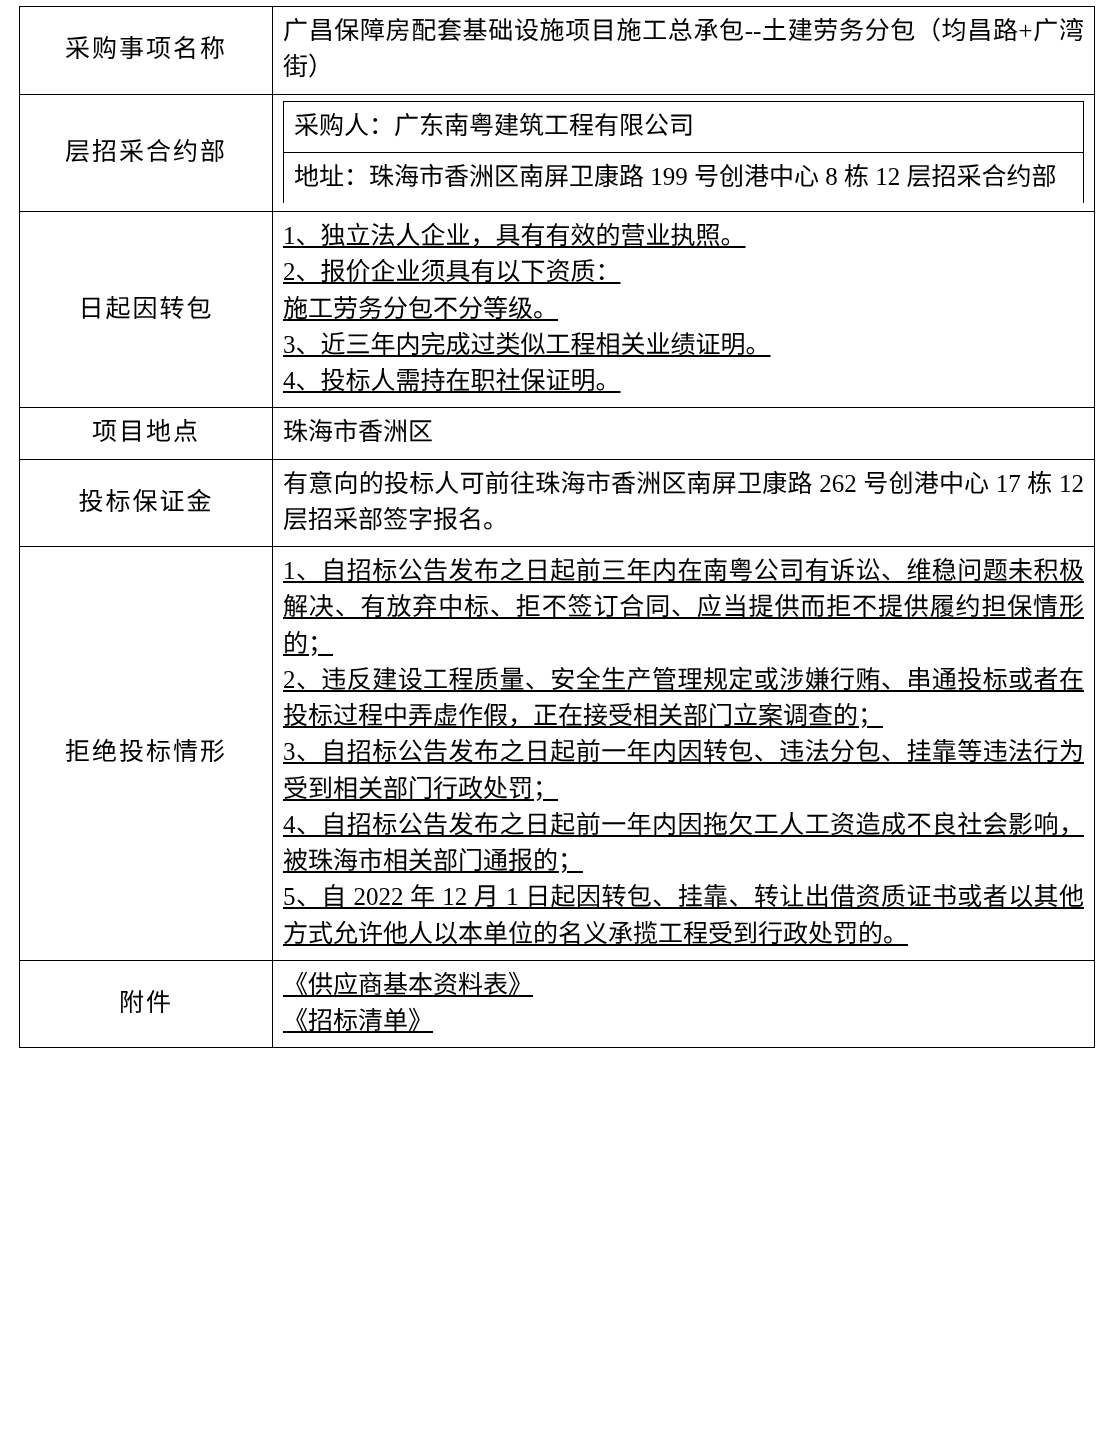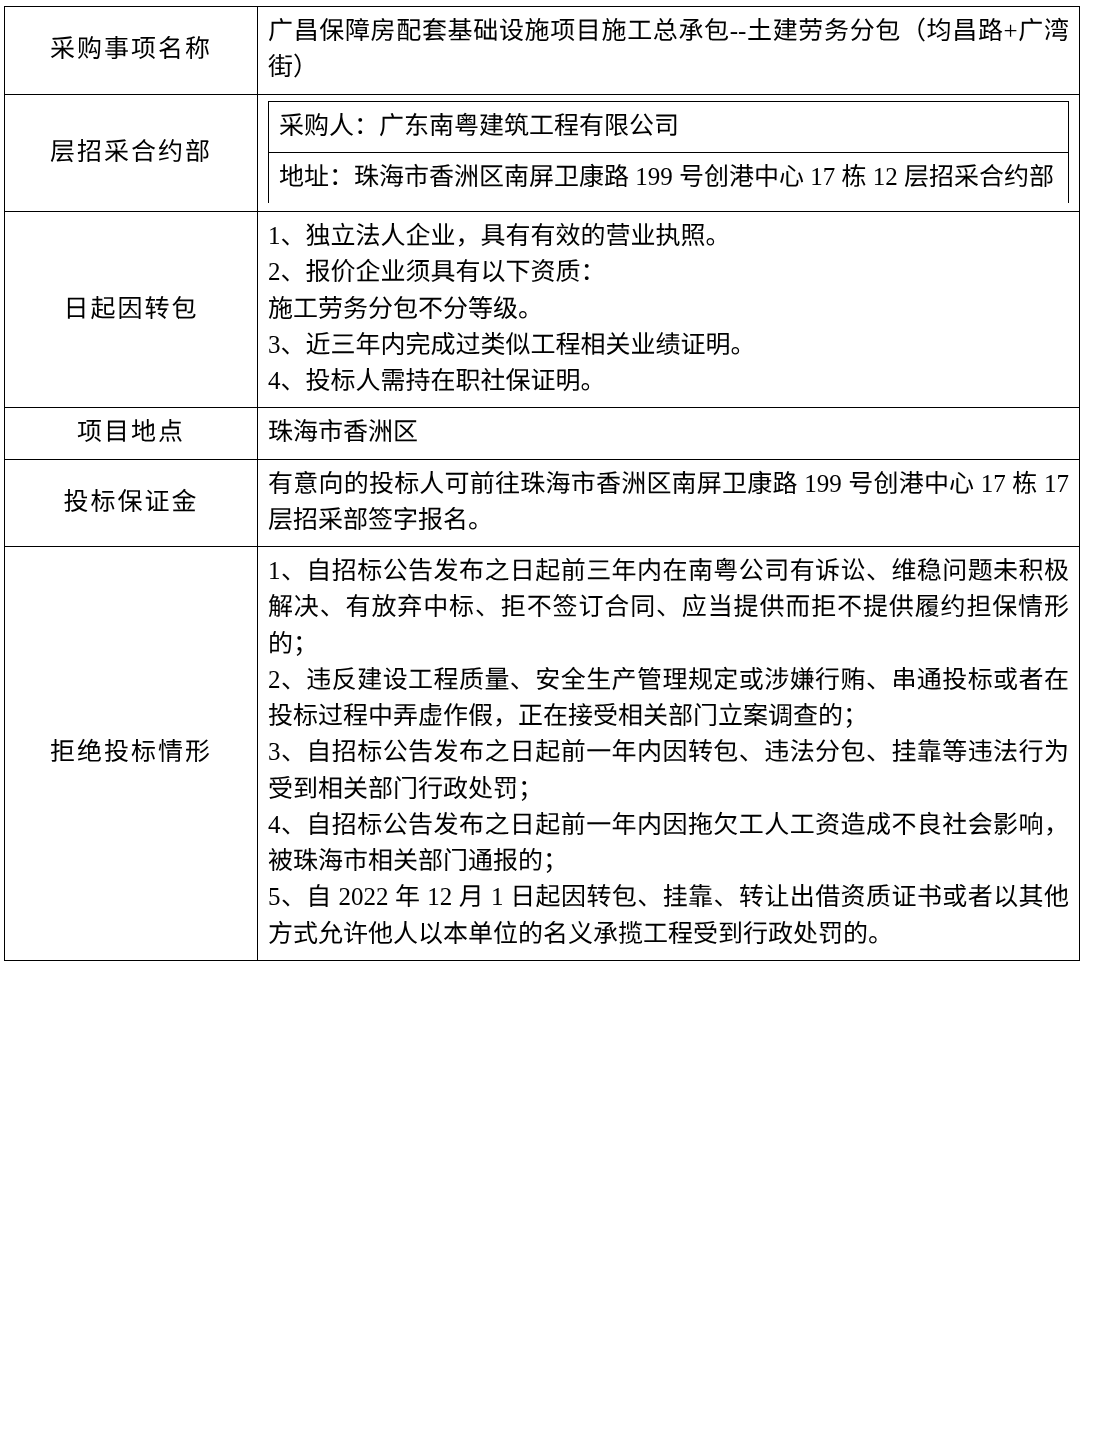--- a/index.html
+++ b/index.html
@@ -9,21 +9,21 @@
   }
   body {
     width: 1096px;
     min-height: 1434px;
     font-family: "Liberation Serif", "DejaVu Serif", serif;
     color: #000000;
   }
   .doc-wrap {
     width: 1096px;
     box-sizing: border-box;
-    padding: 6px 10px 10px 4px;
+    padding: 6px 10px 10px 19px;
   }
   table.procurement-table {
     border-collapse: collapse;
     width: 1076px;
     table-layout: fixed;
     border: 1px solid #000;
   }
   table.procurement-table td {
     border: 1px solid #000;
     vertical-align: middle;
@@ -62,20 +62,21 @@
   td.nopad {
     padding: 0;
   }
   .multiline {
     white-space: pre-wrap;
     text-align: justify;
     text-justify: inter-ideograph;
   }
   .tight {
     line-height: 1.5;
+    text-decoration: underline;
   }
 </style>
 </head>
 <body>
 
 <div class="doc-wrap">
   <table class="procurement-table">
     <tbody>
       <tr>
         <td class="label-cell">采购事项名称</td>
@@ -84,21 +85,21 @@
 
       <tr>
         <td class="label-cell">层招采合约部</td>
         <td class="nopad">
           <table class="inner-table">
             <tbody>
               <tr>
                 <td class="multiline">采购人：广东南粤建筑工程有限公司</td>
               </tr>
               <tr>
-                <td class="multiline">地址：珠海市香洲区南屏卫康路 199 号创港中心 17 栋 12 层招采合约部</td>
+                <td class="multiline">地址：珠海市香洲区南屏卫康路 199 号创港中心 8 栋 12 层招采合约部</td>
               </tr>
             </tbody>
           </table>
         </td>
       </tr>
 
 
       <tr>
         <td class="label-cell">日起因转包</td>
         <td class="value-cell multiline tight">1、独立法人企业，具有有效的营业执照。
@@ -108,28 +109,33 @@
 4、投标人需持在职社保证明。</td>
       </tr>
 
       <tr>
         <td class="label-cell">项目地点</td>
         <td class="value-cell multiline">珠海市香洲区</td>
       </tr>
 
       <tr>
         <td class="label-cell">投标保证金</td>
-        <td class="value-cell multiline">有意向的投标人可前往珠海市香洲区南屏卫康路 199 号创港中心 17 栋 17 层招采部签字报名。</td>
+        <td class="value-cell multiline">有意向的投标人可前往珠海市香洲区南屏卫康路 262 号创港中心 17 栋 12 层招采部签字报名。</td>
       </tr>
 
 
       <tr>
         <td class="label-cell">拒绝投标情形</td>
         <td class="value-cell multiline tight">1、自招标公告发布之日起前三年内在南粤公司有诉讼、维稳问题未积极解决、有放弃中标、拒不签订合同、应当提供而拒不提供履约担保情形的；
 2、违反建设工程质量、安全生产管理规定或涉嫌行贿、串通投标或者在投标过程中弄虚作假，正在接受相关部门立案调查的；
 3、自招标公告发布之日起前一年内因转包、违法分包、挂靠等违法行为受到相关部门行政处罚；
 4、自招标公告发布之日起前一年内因拖欠工人工资造成不良社会影响，被珠海市相关部门通报的；
 5、自 2022 年 12 月 1 日起因转包、挂靠、转让出借资质证书或者以其他方式允许他人以本单位的名义承揽工程受到行政处罚的。</td>
       </tr>
 
+      <tr>
+        <td class="label-cell">附件</td>
+        <td class="value-cell multiline tight">《供应商基本资料表》
+《招标清单》</td>
+      </tr>
     </tbody>
   </table>
 </div>
 
 </body></html>

